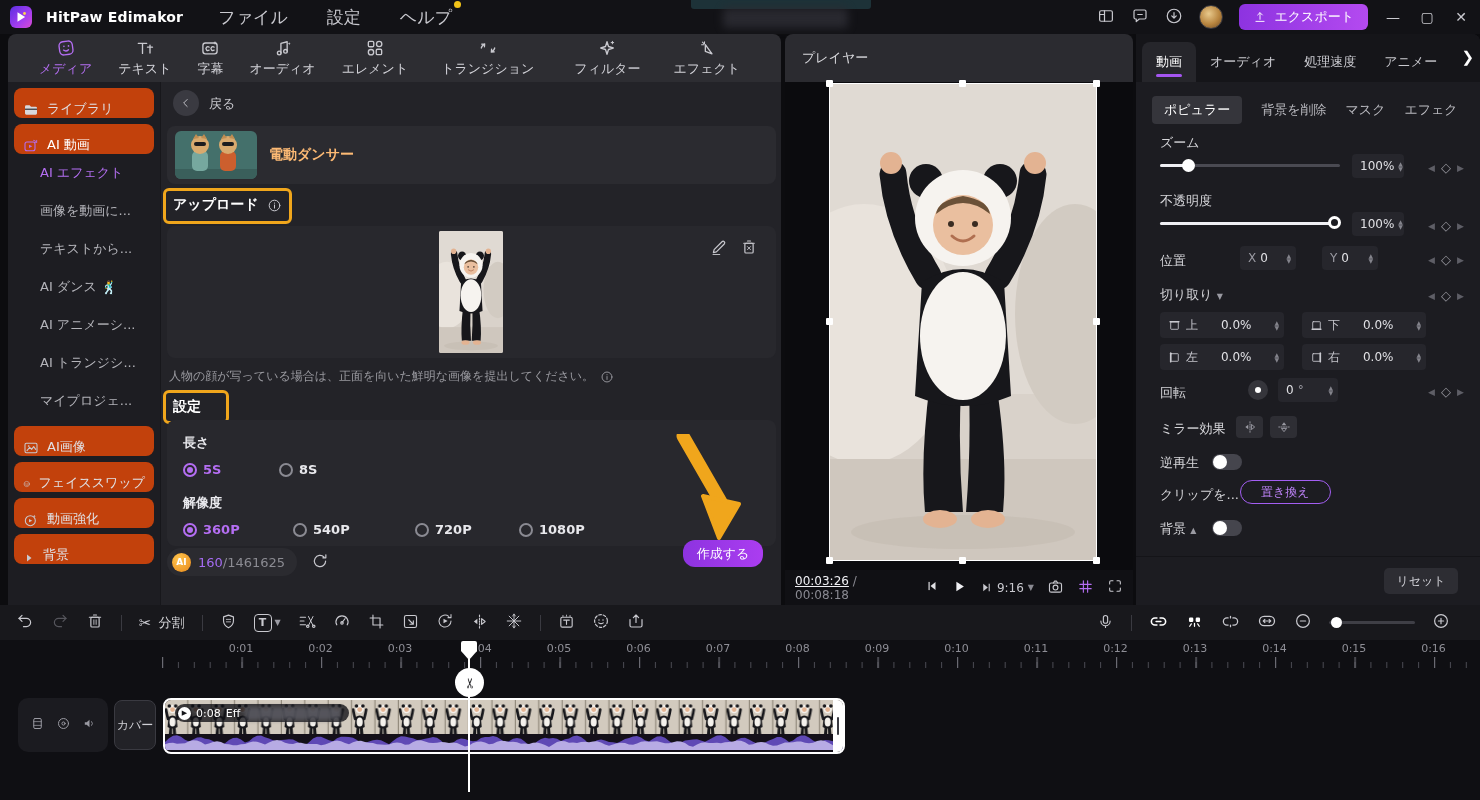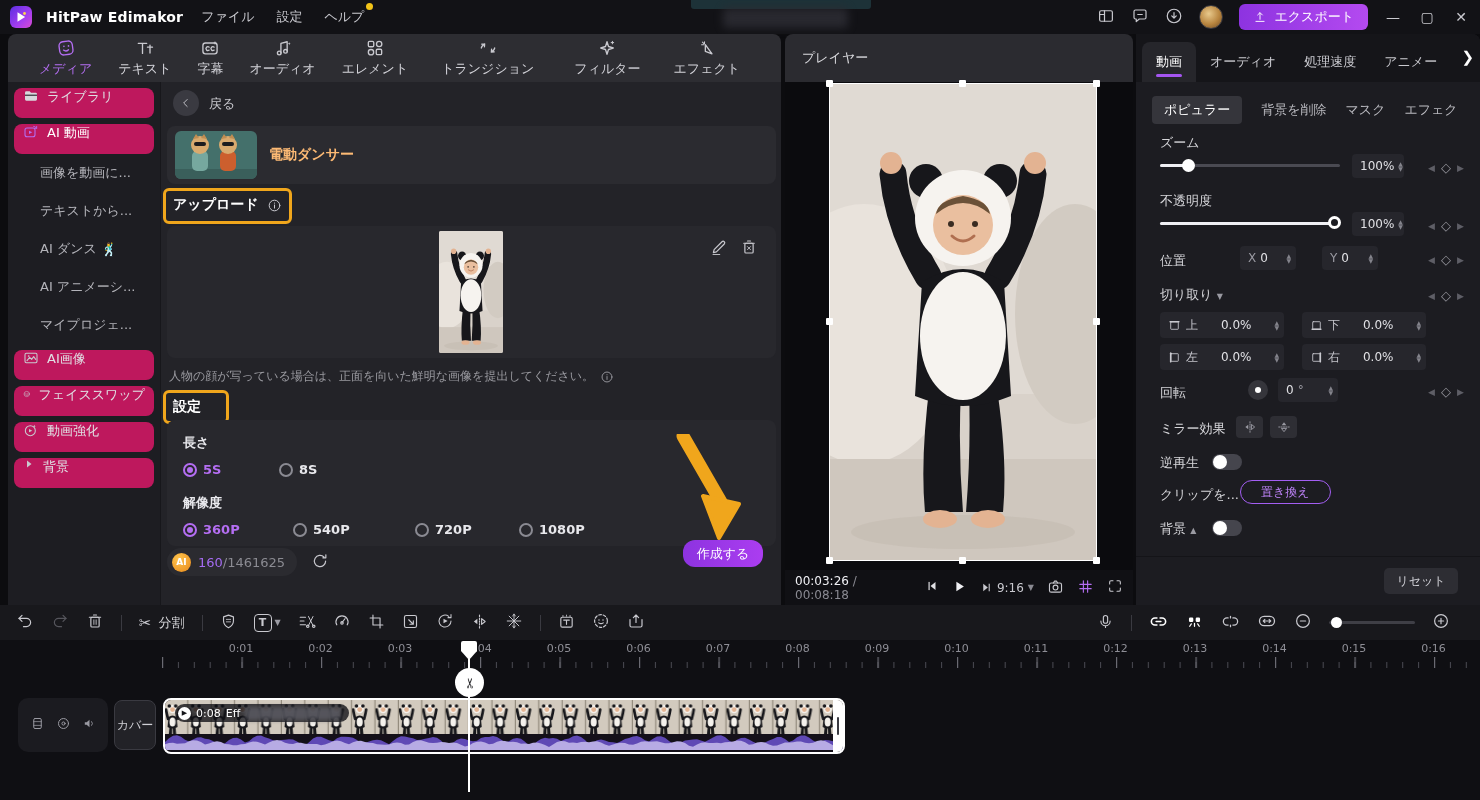--- a/index.html
+++ b/index.html
@@ -16,21 +16,21 @@
   .sic { stroke:#c9c9cf; fill:none; stroke-width:1.6; stroke-linecap:round; stroke-linejoin:round; }
   .dim .sic, .dim { stroke:#55555c; color:#55555c; }
 
   
   .titlebar { position:absolute; left:0; top:0; width:1480px; height:34px;
     background:#121216; display:flex; align-items:center; padding:0 10px; gap:14px; }
   .logo { width:22px; height:22px; border-radius:6px;
     background:linear-gradient(135deg,#5b2fe0,#a43df0 60%,#d94bd0);
     display:flex; align-items:center; justify-content:center; }
   .appname { font-weight:bold; font-size:14px; color:#fff; letter-spacing:.2px; }
-  .menu-item { color:#c9c9cf; font-size:13px; padding:2px 4px; position:relative; }
+  .menu-item { color:#c9c9cf; font-size:17px; padding:2px 4px; position:relative;margin-left:17px; }
   .help-dot { position:absolute; top:-3px; right:-5px; width:7px; height:7px; border-radius:50%; background:#f2c318; }
   .censor-top { position:absolute; left:683px; top:0; width:197px; height:30px; }
   .censor-top .bar { position:absolute; left:8px; top:0; width:180px; height:9px; background:#1d3238; border-radius:0 0 3px 3px; }
   .censor-top .blur { position:absolute; left:40px; top:8px; width:125px; height:20px; background:#2b2b32; border-radius:3px; filter:blur(4px); opacity:.9; }
   .tb-right { margin-left:auto; display:flex; align-items:center; gap:16px; }
   .avatar { width:24px; height:24px; border-radius:50%;
     background:radial-gradient(circle at 40% 35%,#e8c98c,#b8853f 55%,#6b4a26); border:1px solid #3a3a41; }
   .export-btn { display:flex; align-items:center; gap:7px; height:26px; padding:0 14px;
     border-radius:6px; background:linear-gradient(90deg,#8d33e0,#b44af0); color:#fff; font-size:13px; }
   .win-glyph { color:#c9c9cf; font-size:14px; width:18px; text-align:center; }
@@ -40,22 +40,22 @@
     background:#2d2d32; border-radius:8px 8px 0 0; display:flex; align-items:center;
     padding:0 18px; gap:0; }
   .mtab { display:flex; flex-direction:column; align-items:center; gap:2px;
     padding:0 13px; color:#d2d2d8; font-size:13px; }
   .mtab.active { color:#b46ef2; }
   .mtab.active .sic { stroke:#b46ef2; }
 
   
   .sidebar { position:absolute; left:8px; top:82px; width:152px; height:523px;
     background:#1d1d22; overflow:hidden; }
-  .sb-btn { margin:6px 6px 0 6px; height:30px; border-radius:8px; background:#be185d;
-    display:flex; align-items:flex-start; gap:8px; padding:0 9px; color:#e0e0e4; font-size:13px; white-space:nowrap; }
+  .sb-btn { margin:6px 6px 0 6px; height:30px; border-radius:8px; background:#c2410c;
+    display:flex; align-items:flex-end; gap:8px; padding:0 9px; color:#e0e0e4; font-size:13px; white-space:nowrap; }
   .sb-sub { height:38px; display:flex; align-items:center; padding-left:32px;
     color:#b4b4ba; font-size:13px; white-space:nowrap; }
   .sb-sub.active { color:#b46ef2; }
 
   
   .content { position:absolute; left:160px; top:82px; width:621px; height:523px;
     background:#232328; border-left:1px solid #17171b; }
   .back-circle { position:absolute; left:12px; top:8px; width:26px; height:26px; border-radius:50%;
     background:#3a3a41; display:flex; align-items:center; justify-content:center; }
   .back-label { position:absolute; left:48px; top:13px; color:#c6c6cc; font-size:13px; }
@@ -88,21 +88,21 @@
     display:flex; align-items:center; justify-content:center; }
 
   
   .player { position:absolute; left:785px; top:34px; width:348px; height:571px; background:#0d0d10; }
   .player-header { height:48px; background:#2b2b30; border-radius:8px 8px 0 0;
     display:flex; align-items:center; padding:0 17px; color:#d8d8dc; font-size:13px; }
   .stage { position:relative; height:488px; background:#0b0b0e; }
   .pimg { position:absolute; left:45px; top:2px; width:266px; height:476px; outline:1px solid #fff; }
   .handle { position:absolute; width:7px; height:7px; background:#fff; border-radius:1px; z-index:3; }
   .pctrl { height:35px; display:flex; align-items:center; padding:0 10px; gap:13px; background:#101014; font-size:12px; }
-  .time-cur { color:#f0f0f4; } .time-tot { color:#8a8a92; }
+  .time-cur { color:#f0f0f4;text-decoration:underline; } .time-tot { color:#8a8a92; }
   .ratio { color:#c9c9cf; font-size:12px; display:flex; align-items:center; gap:4px; }
 
   
   .props { position:absolute; left:1136px; top:34px; width:344px; height:571px; background:#1c1c21; border-radius:0 8px 0 0; }
   .ptabs { position:relative; height:48px; background:#151519; border-radius:0 8px 0 0;
     display:flex; align-items:flex-end; padding:0 6px; }
   .ptab { padding:0 14px; height:40px; display:flex; align-items:center; color:#c9c9cf; font-size:13px; white-space:nowrap; }
   .ptab.active { background:#26262b; border-radius:8px 8px 0 0; color:#fff; position:relative; }
   .ptab.active::after { content:""; position:absolute; left:50%; bottom:5px; transform:translateX(-50%);
     width:26px; height:3px; border-radius:2px; background:#a455f0; }
@@ -363,29 +363,35 @@
       <span>ライブラリ</span>
     </div>
     <div class="sb-btn">
       <svg class="sic" style="stroke:#b46ef2" width="16" height="16" viewBox="0 0 24 24">
           <rect x="3" y="6" width="15" height="13" rx="3"></rect>
           <path d="M9 10 l5 2.5 -5 2.5 z" fill="#b46ef2" stroke="none"></path>
           <path d="M16 3.5 a5 5 0 0 1 4.5 3 M20.5 3.5 v3 h-3" stroke-width="1.3"></path>
         </svg>
       <span style="color:#fff">AI 動画</span>
     </div>
+    <div class="sb-sub active">
+        <span>AI エフェクト</span>
+      </div>
     <div class="sb-sub">
         <span>画像を動画に...</span>
       </div>
     <div class="sb-sub">
         <span>テキストから...</span>
       </div>
     <div class="sb-sub"><span>AI ダンス</span>&nbsp;<span>🕺</span></div>
     <div class="sb-sub">
         <span>AI アニメーシ...</span>
+      </div>
+    <div class="sb-sub">
+        <span>AI トランジシ...</span>
       </div>
     <div class="sb-sub">
         <span>マイプロジェ...</span>
       </div>
     <div class="sb-btn">
       <svg class="sic" width="16" height="16" viewBox="0 0 24 24">
           <rect x="3" y="5" width="18" height="14" rx="2"></rect>
           <path d="M6 16 l4-5 3 3 3-4 3 4"></path>
           <circle cx="8.5" cy="9" r="1.3" fill="#c9c9cf" stroke="none"></circle>
         </svg>

